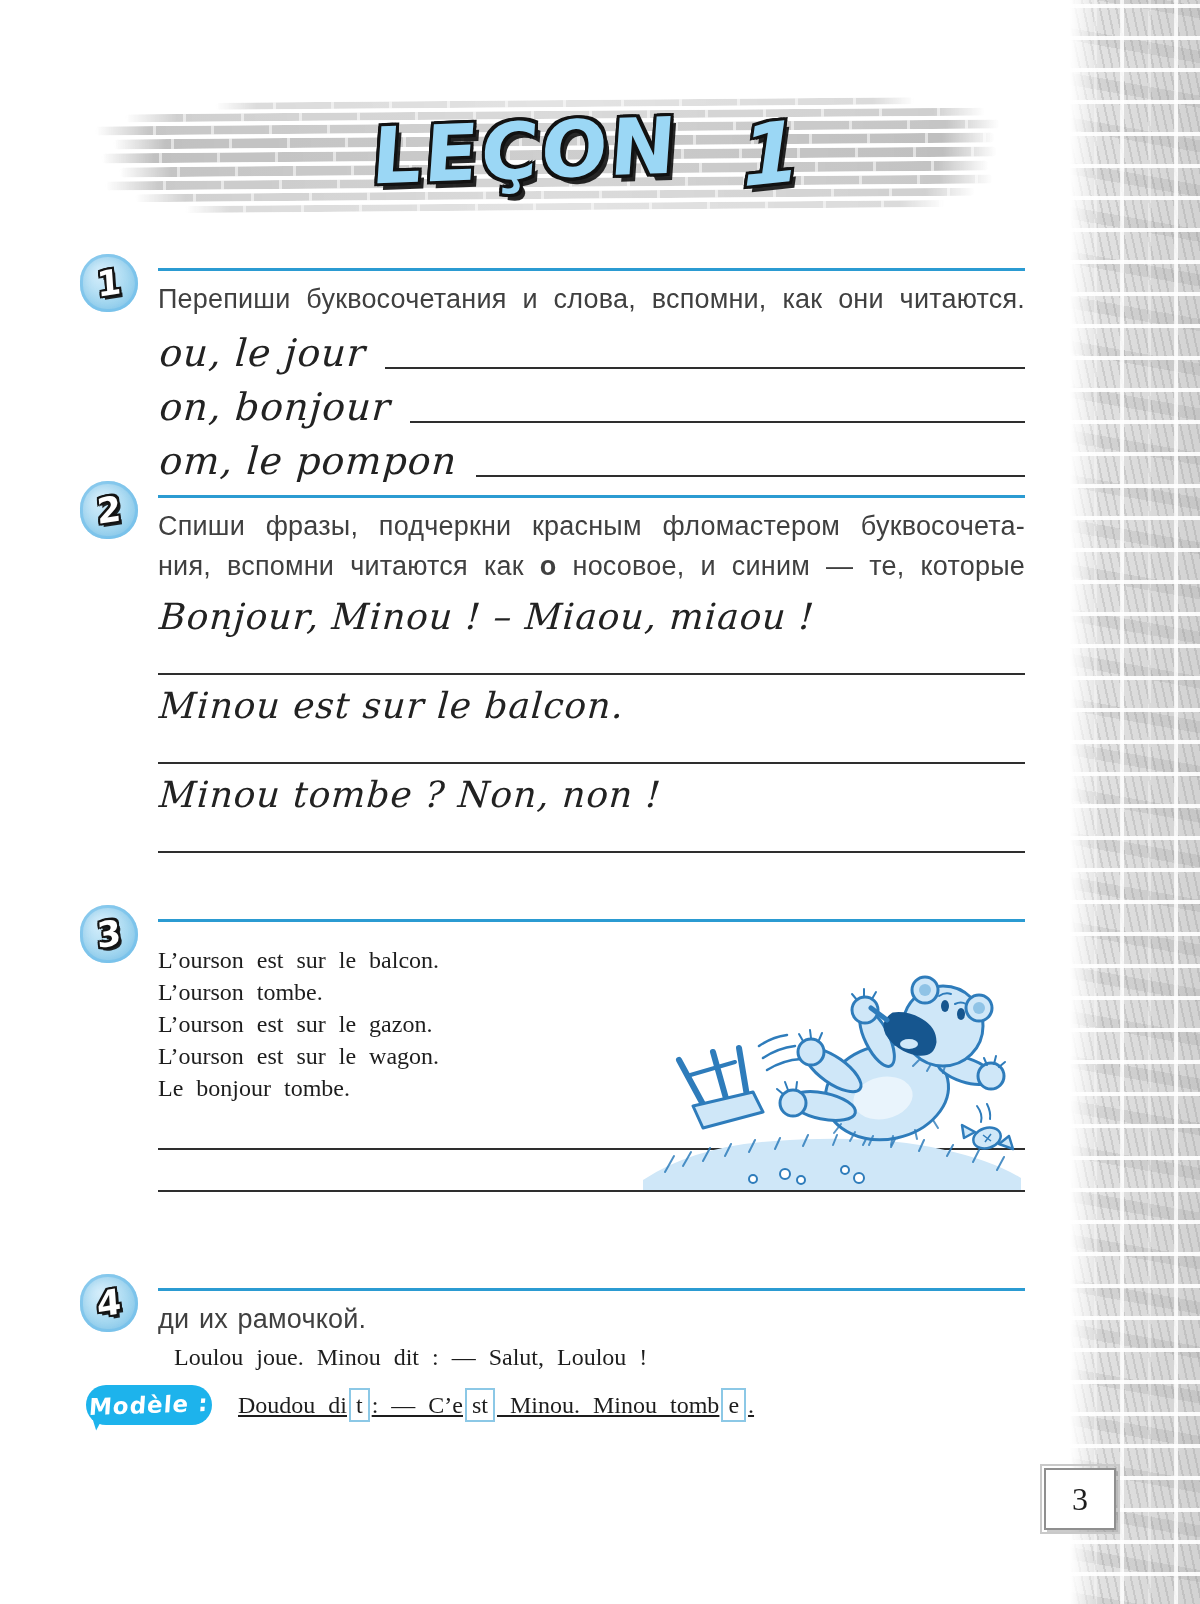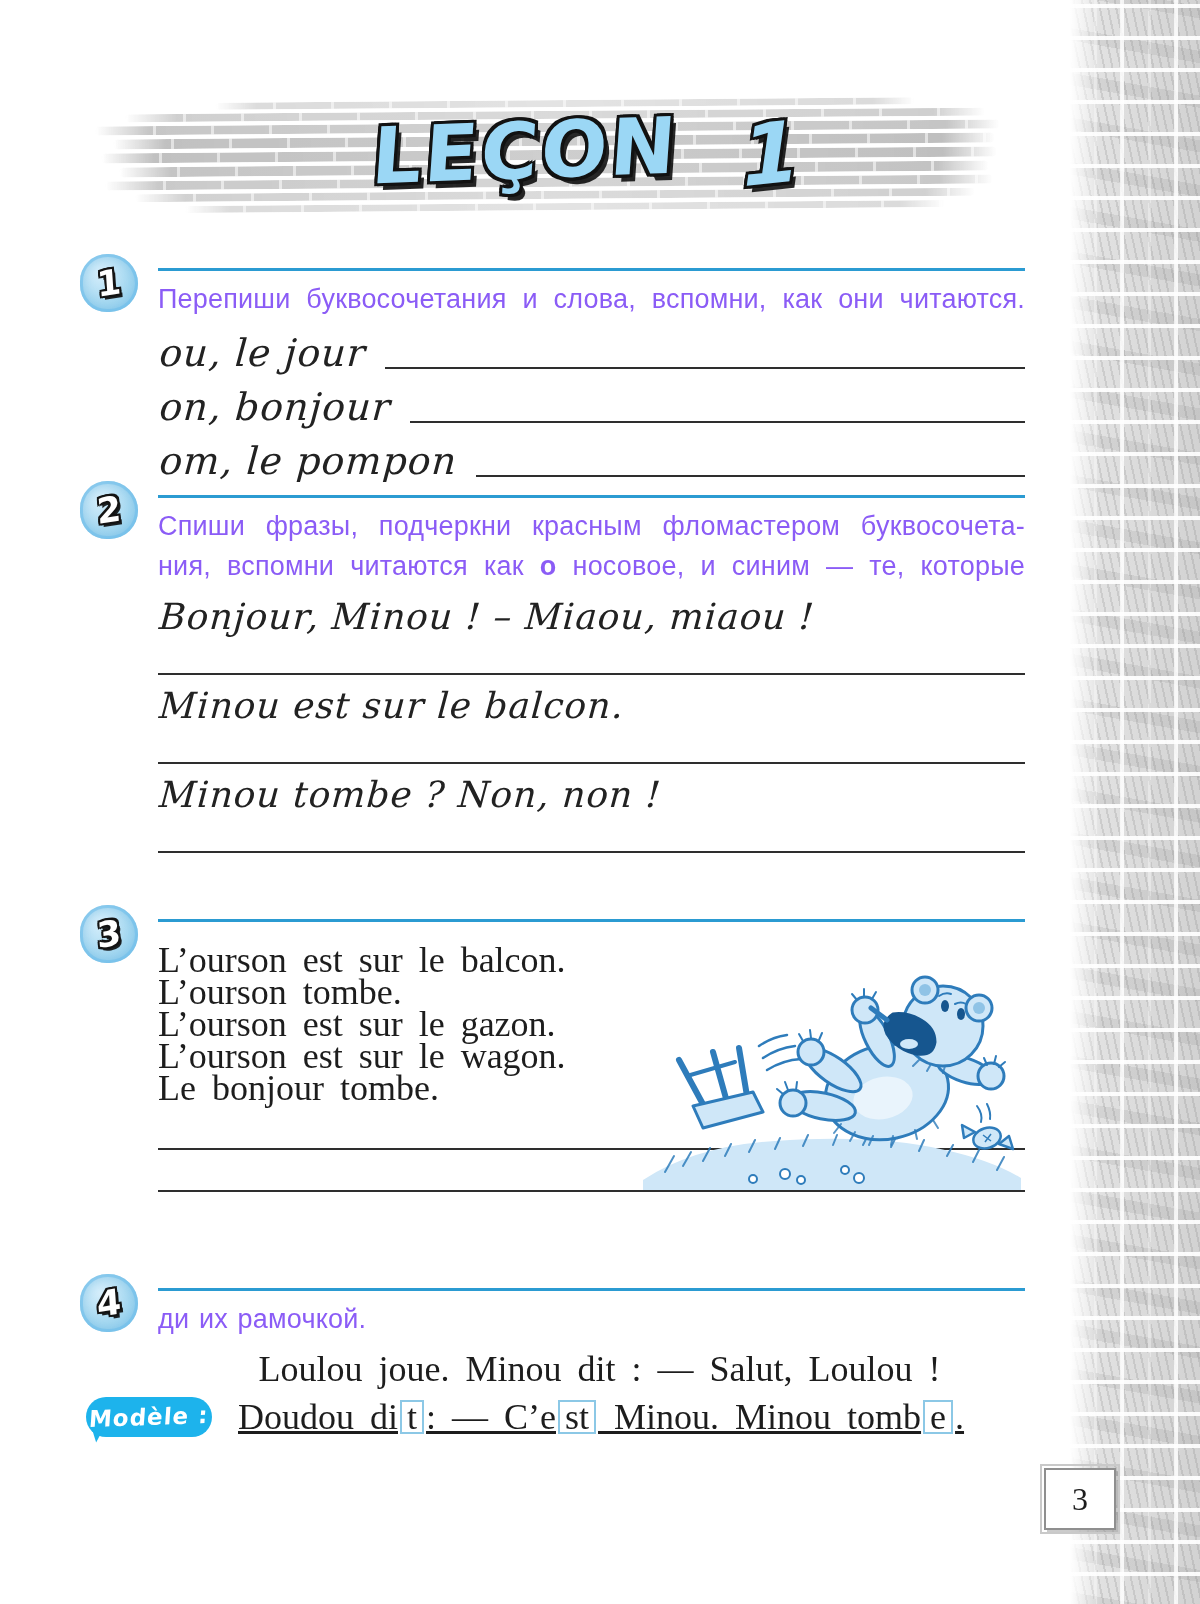--- a/index.html
+++ b/index.html
@@ -71,21 +71,21 @@
     position:absolute;inset:0;display:flex;align-items:center;justify-content:center;
     font-family:"DejaVu Sans",sans-serif;font-weight:bold;font-size:35px;color:#ffffff;
     transform:rotate(-9deg) skewX(-5deg);
     text-shadow:
       -2px -2px 0 #141414, 0 -2px 0 #141414, 2px -2px 0 #141414,
       -2px 0 0 #141414, 2px 0 0 #141414,
       -2px 2px 0 #141414, 0 2px 0 #141414, 2px 2px 0 #141414,
       3px 4px 0 rgba(10,10,10,.9);
   }
 
-  .instr{margin:0;font-size:27px;line-height:40px;letter-spacing:.2px;word-spacing:2px;color:#8b5cf6;}
+  .instr{margin:0;font-size:27px;line-height:40px;letter-spacing:.2px;word-spacing:2px;color:#404040;}
   .jl{text-align:justify;text-align-last:justify;}
   .instr b{font-weight:bold;}
 
   
   .cursive{
     font-family:"DejaVu Serif",serif;font-style:italic;font-size:38px;color:#222;
     letter-spacing:1px;white-space:nowrap;transform:skewX(-4deg);transform-origin:left bottom;
   }
   .row{display:flex;align-items:flex-end;height:54px;}
   .row .cursive{padding-right:20px;}
@@ -93,27 +93,27 @@
 
   .cphrase{
     font-family:"DejaVu Serif",serif;font-style:italic;font-size:36px;color:#222;
     letter-spacing:1px;white-space:nowrap;transform:skewX(-4deg);transform-origin:left bottom;
     margin-top:10px;
   }
   .fline{border-bottom:2px solid #2e2e2e;}
   .gap36{margin-top:36px;} .gap40{margin-top:40px;} .gap44{margin-top:44px;}
 
   
-  .serif{font-family:"Liberation Serif",serif;font-size:36px;color:#1d1d1d;word-spacing:7px;}
+  .serif{font-family:"Liberation Serif",serif;font-size:24px;color:#1d1d1d;word-spacing:7px;}
   .sent-list{margin:14px 0 0 0;padding:0;list-style:none;line-height:32px;}
   .listwrap{position:relative;}
   .bear-svg{position:absolute;left:477px;top:20px;width:395px;height:228px;}
 
   
-  .ex4-sentence{margin-top:12px;padding-left:16px;line-height:36px;text-align:center;}
+  .ex4-sentence{padding-left:16px;line-height:36px;}
   .model-row{position:relative;margin-top:8px;min-height:48px;}
   .bubble{
     position:absolute;left:-72px;top:2px;width:126px;height:40px;background:#1db3ec;
     border-radius:22px;display:flex;align-items:center;justify-content:center;
   }
   .bubble::after{
     content:"";position:absolute;left:-4px;bottom:-2px;width:0;height:0;
     border:10px solid transparent;border-right-color:#1db3ec;transform:rotate(28deg);
   }
   .bubble-label{

